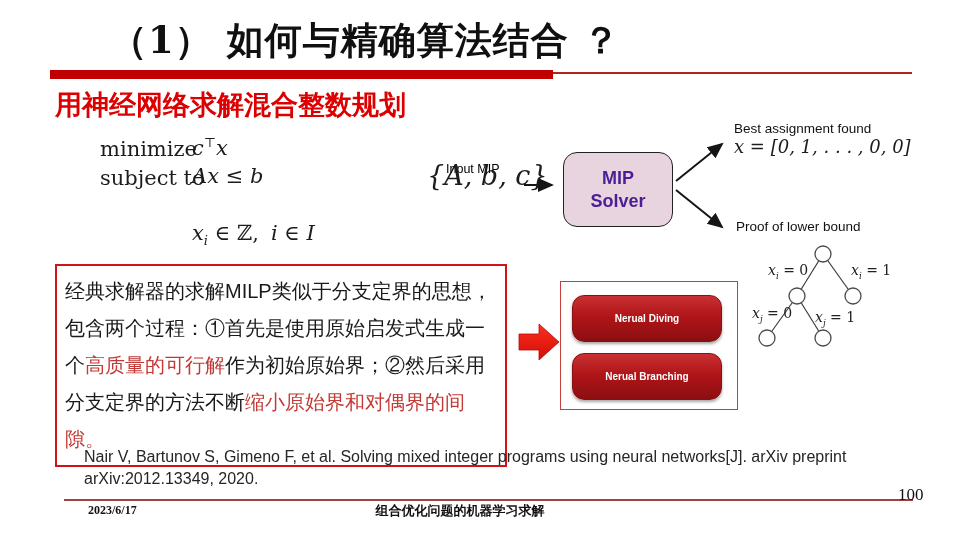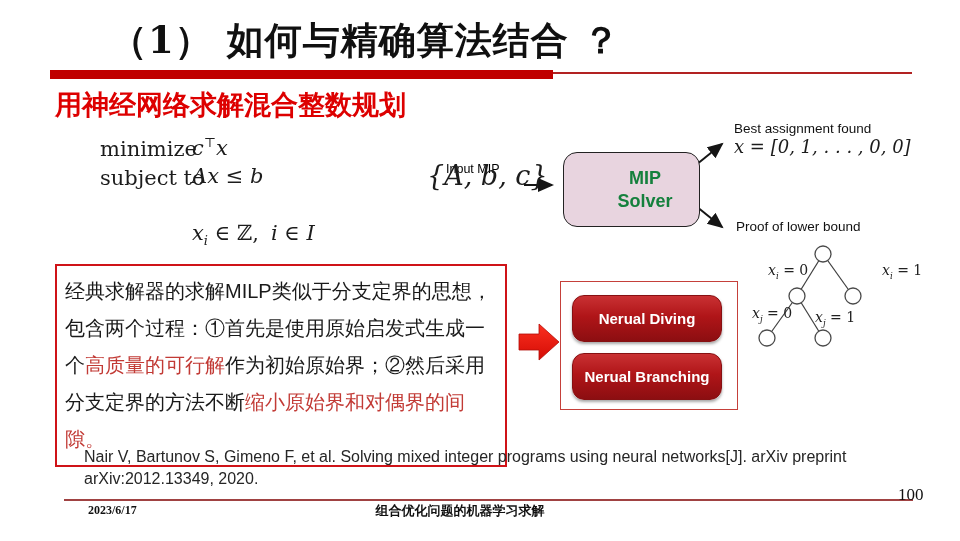--- a/index.html
+++ b/index.html
@@ -20,33 +20,33 @@
   
   .flabel{font-size:21px;color:#1c1c1c;font-family:"DejaVu Serif","Liberation Serif",serif;white-space:nowrap;}
   .fexpr{font-size:21px;color:#1c1c1c;white-space:nowrap;}
   
   .diag-small{font-size:12.5px;color:#000;white-space:nowrap;}
   .diag-small2{font-size:13.5px;color:#111;white-space:nowrap;}
   .input-expr{font-size:27px;color:#1c1c1c;white-space:nowrap;}
   .out-expr{font-size:18px;color:#1c1c1c;white-space:nowrap;}
   .solver-box{left:563px;top:152px;width:108px;height:73px;background:#e8d4df;
     border:1.5px solid #222;border-radius:14px;display:flex;align-items:center;justify-content:center;
-    font-weight:bold;font-size:18px;color:#15803d;text-align:center;white-space:pre-line;line-height:1.25;padding-left:27px;}
+    font-weight:bold;font-size:18px;color:#4c1d95;text-align:center;white-space:pre-line;line-height:1.25;}
   .tree-label{font-size:14px;color:#222;white-space:nowrap;}
   .tree-label sub{font-size:62%;}
   
   .expl-box{left:55px;top:264px;width:452px;box-sizing:border-box;border:2px solid #cf1318;
     padding:7px 8px;font-size:20px;line-height:37px;color:#1a1a1a;letter-spacing:0;}
   .red-seg{color:#c23a35;}
   
   .method-box{left:560px;top:281px;width:178px;height:129px;box-sizing:border-box;border:1.5px solid #c5403a;}
   .method-btn{width:150px;height:47px;border-radius:12px;box-sizing:border-box;
     background:linear-gradient(180deg,#c93133 0%,#b01518 45%,#8c0e11 100%);
     border:1px solid #871012;box-shadow:0 2px 3px rgba(0,0,0,.35);
-    display:flex;align-items:center;justify-content:center;color:#ffffff;font-weight:bold;font-size:15px;white-space:nowrap;}
+    display:flex;align-items:center;justify-content:center;color:#ffffff;font-weight:bold;font-size:10px;white-space:nowrap;}
   .btn-diving{left:572px;top:295px;}
   .btn-branching{left:572px;top:353px;}
   
   .citation{left:84px;top:446px;width:792px;font-size:16px;line-height:1.4;color:#262626;}
   .footer-line{left:64px;top:499px;width:849px;height:2px;background:#a04242;}
   .footer-date{left:88px;top:503px;font-size:12px;font-weight:bold;color:#111;
     font-family:"Liberation Serif","DejaVu Serif",serif;}
   .footer-course{left:330px;top:502px;width:260px;text-align:center;font-size:13px;font-weight:bold;color:#111;
     font-family:Liberation Sans, sans-serif;white-space:nowrap;}
   .page-num{left:898px;top:485px;font-size:17px;color:#111;font-family:"Liberation Serif","DejaVu Serif",serif;}
@@ -101,21 +101,21 @@
 
   <div class="abs diag-small" style="left:446px;top:162px;">Input MIP</div>
   <div class="abs input-expr math" style="left:427px;top:160px;">{A, b, c}</div>
   <div class="abs solver-box">MIP
 Solver</div>
   <div class="abs diag-small2" style="left:734px;top:121px;">Best assignment found</div>
   <div class="abs out-expr math" style="left:734px;top:136px;">x = [0, 1, . . . , 0, 0]</div>
   <div class="abs diag-small2" style="left:736px;top:219px;">Proof of lower bound</div>
 
   <div class="abs tree-label math" style="left:768px;top:262px;"><span>x</span><sub>i</sub><span style="font-style:normal;"> = 0</span></div>
-  <div class="abs tree-label math" style="left:882px;top:262px;"><span>x</span><sub>i</sub><span style="font-style:normal;"> = 1</span></div>
+  <div class="abs tree-label math" style="left:851px;top:262px;"><span>x</span><sub>i</sub><span style="font-style:normal;"> = 1</span></div>
   <div class="abs tree-label math" style="left:743px;top:305px;margin-left:9px;"><span>x</span><sub>j</sub><span style="font-style:normal;"> = 0</span></div>
   <div class="abs tree-label math" style="left:815px;top:309px;"><span>x</span><sub>j</sub><span style="font-style:normal;"> = 1</span></div>
 
   <div class="abs expl-box"><span>经典求解器的求解MILP类似于分支定界的思想，包含两个过程：①首先是使用原始启发式生成一个</span><span class="red-seg">高质量的可行解</span><span>作为初始原始界；②然后采用分支定界的方法不断</span><span class="red-seg">缩小原始界和对偶界的间隙。</span></div>
 
   <div class="abs method-box"></div>
   <div class="abs method-btn btn-diving">Nerual Diving</div>
   <div class="abs method-btn btn-branching">Nerual Branching</div>
 
   <div class="abs citation">Nair V, Bartunov S, Gimeno F, et al. Solving mixed integer programs using neural networks[J]. arXiv preprint arXiv:2012.13349, 2020.</div>

